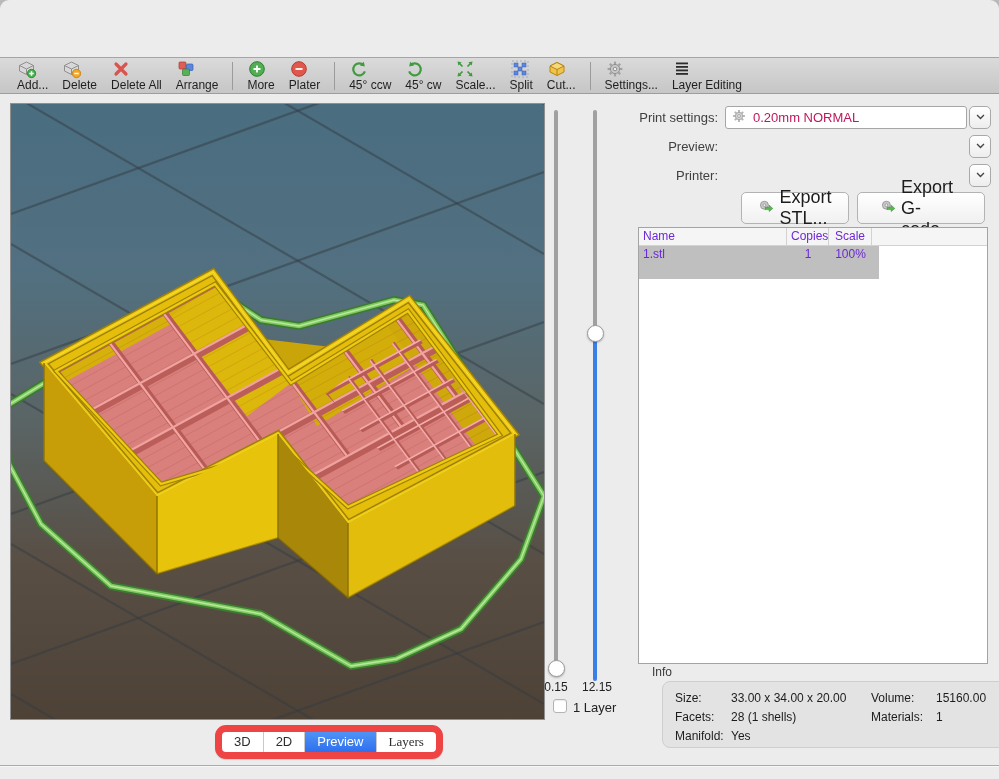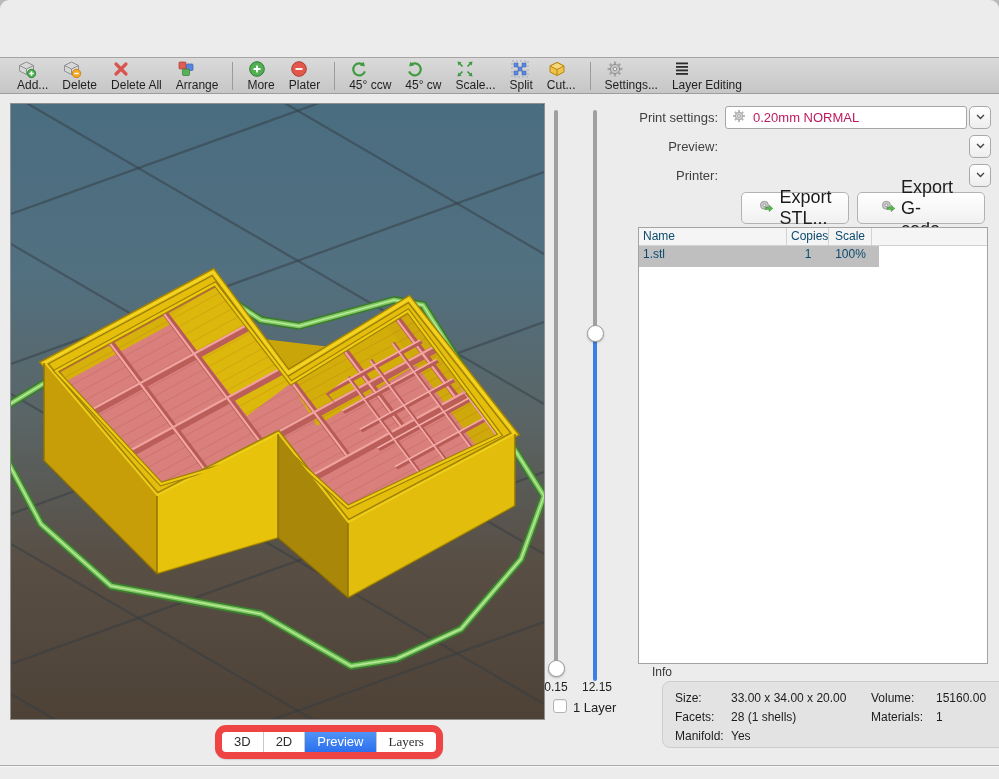--- a/index.html
+++ b/index.html
@@ -62,25 +62,25 @@
            border:1px solid #a6a6a6; border-radius:3px; display:flex; align-items:center;
            padding-left:5px; gap:6px; font-size:13px; color:#be185d; }
   .combo .swatch { width:15px; height:15px; background:#8a7e08; border:1px solid #6e6506; }
   .drop-btn { position:absolute; left:969px; width:22px; height:23px; background:linear-gradient(#fff,#ededed);
               border:1px solid #a9a9a9; border-radius:5px; display:flex; align-items:center; justify-content:center; }
   .btn { position:absolute; height:32px; background:linear-gradient(#ffffff,#f0f0f0);
          border:1px solid #b3b3b3; border-radius:5px; display:flex; align-items:center;
          justify-content:center; gap:5px; font-size:18px; color:#1c1c1c; padding:0 22px; }
 
   .obj-table { position:absolute; left:638px; top:227px; width:350px; height:437px; background:#fff;
-               border:1px solid #a3a3a3; font-size:12px; color:#0c4a6e; }
+               border:1px solid #a3a3a3; font-size:12px; color:#6d28d9; }
   .obj-table .thead { display:flex; height:18px; background:#f5f5f5; border-bottom:1px solid #d2d2d2; }
   .obj-table .th { line-height:17px; border-right:1px solid #d2d2d2; padding:0 4px; }
   .obj-table .th.c { text-align:center; }
-  .obj-table .row { display:flex; height:21px; background:#bfbfbf; width:240px; }
+  .obj-table .row { display:flex; height:33px; background:#bfbfbf; width:240px; }
   .obj-table .td { line-height:17px; padding:0 4px; }
   .w-name { width:148px; } .w-copies { width:42px; text-align:center; } .w-scale { width:43px; text-align:center; }
 
   .info-title { position:absolute; left:652px; top:665px; font-size:12px; color:#3a3a3a; }
   .info-box { position:absolute; left:662px; top:681px; width:348px; height:67px; background:#e3e3e3;
               border:1px solid #cecece; border-radius:8px; font-size:12px; color:#1c1c1c; }
   .info-box .cell { position:absolute; white-space:nowrap; }
 
   .statusline { position:absolute; left:0; top:765px; width:999px; height:1px; background:#ababab; }
   .statusline2 { position:absolute; left:0; top:766px; width:999px; height:1px; background:#f7f7f7; }

